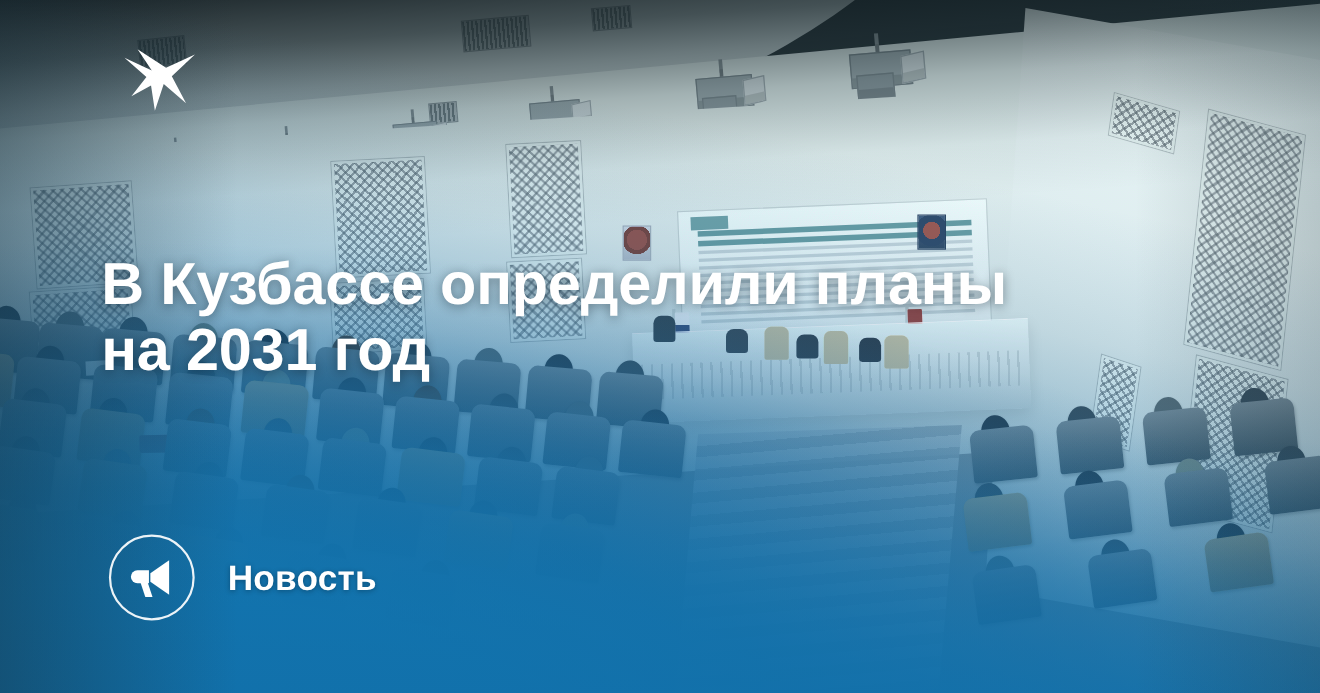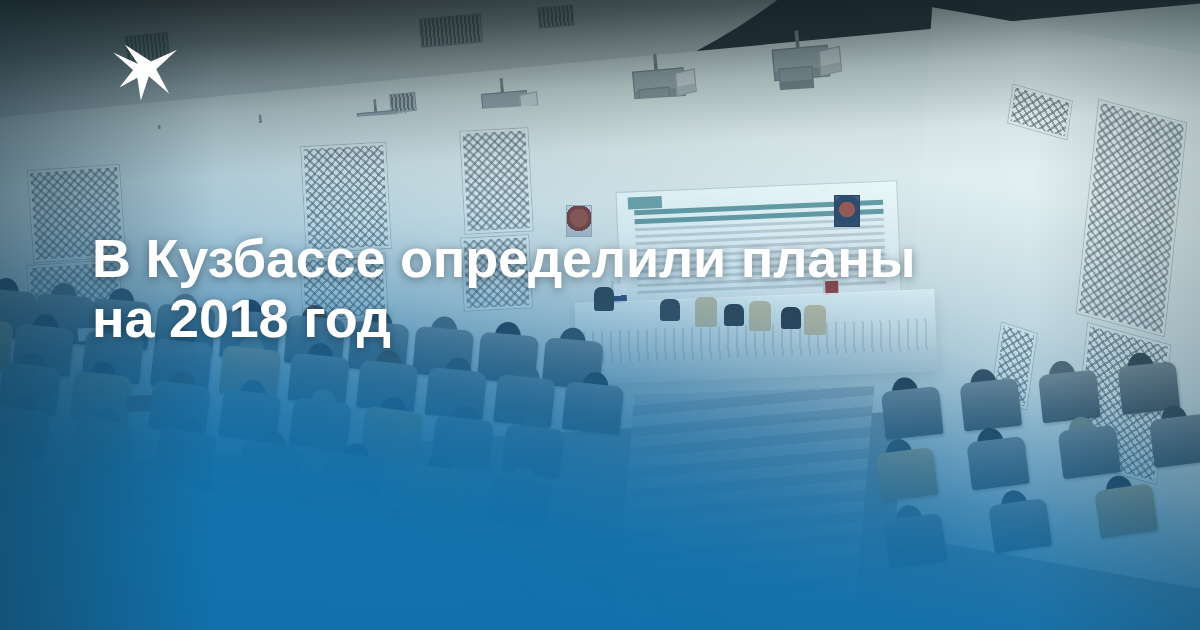--- a/index.html
+++ b/index.html
@@ -456,16 +456,26 @@
   </div>
 
   <div class="logo">
     <svg class="logo-bird" viewBox="0 0 100 100" aria-hidden="true">
       <path fill="#ffffff" d="M4.5 23.5 L40 40 L21.5 12.5 L58.5 36.5 L96 19.5 L66 47.5
         L84.5 82.5 L55.5 57.5 L44 92.5 L39 59.5 L13.5 73.5 L33 48.5 Z"></path>
     </svg>
   </div>
 
   <div class="headline">В Кузбассе определили планы
-на 2018 год</div>
-
+на 2031 год</div>
+
+  <div class="badge">
+    <div class="badge-circle">
+      <svg viewBox="0 0 64 64" aria-hidden="true">
+        <path fill="#ffffff" d="M56 8 L56 56 L30 38 L30 26 Z"></path>
+        <path fill="#ffffff" d="M12 22 L28 22 L28 40 L12 40 A9 9 0 0 1 12 22 Z"></path>
+        <path fill="#ffffff" d="M16 38 L26 38 L33 59 L23 59 Z"></path>
+      </svg>
+    </div>
+    <div class="badge-label">Новость</div>
+  </div>
 
 </div>
 
 </body></html>

